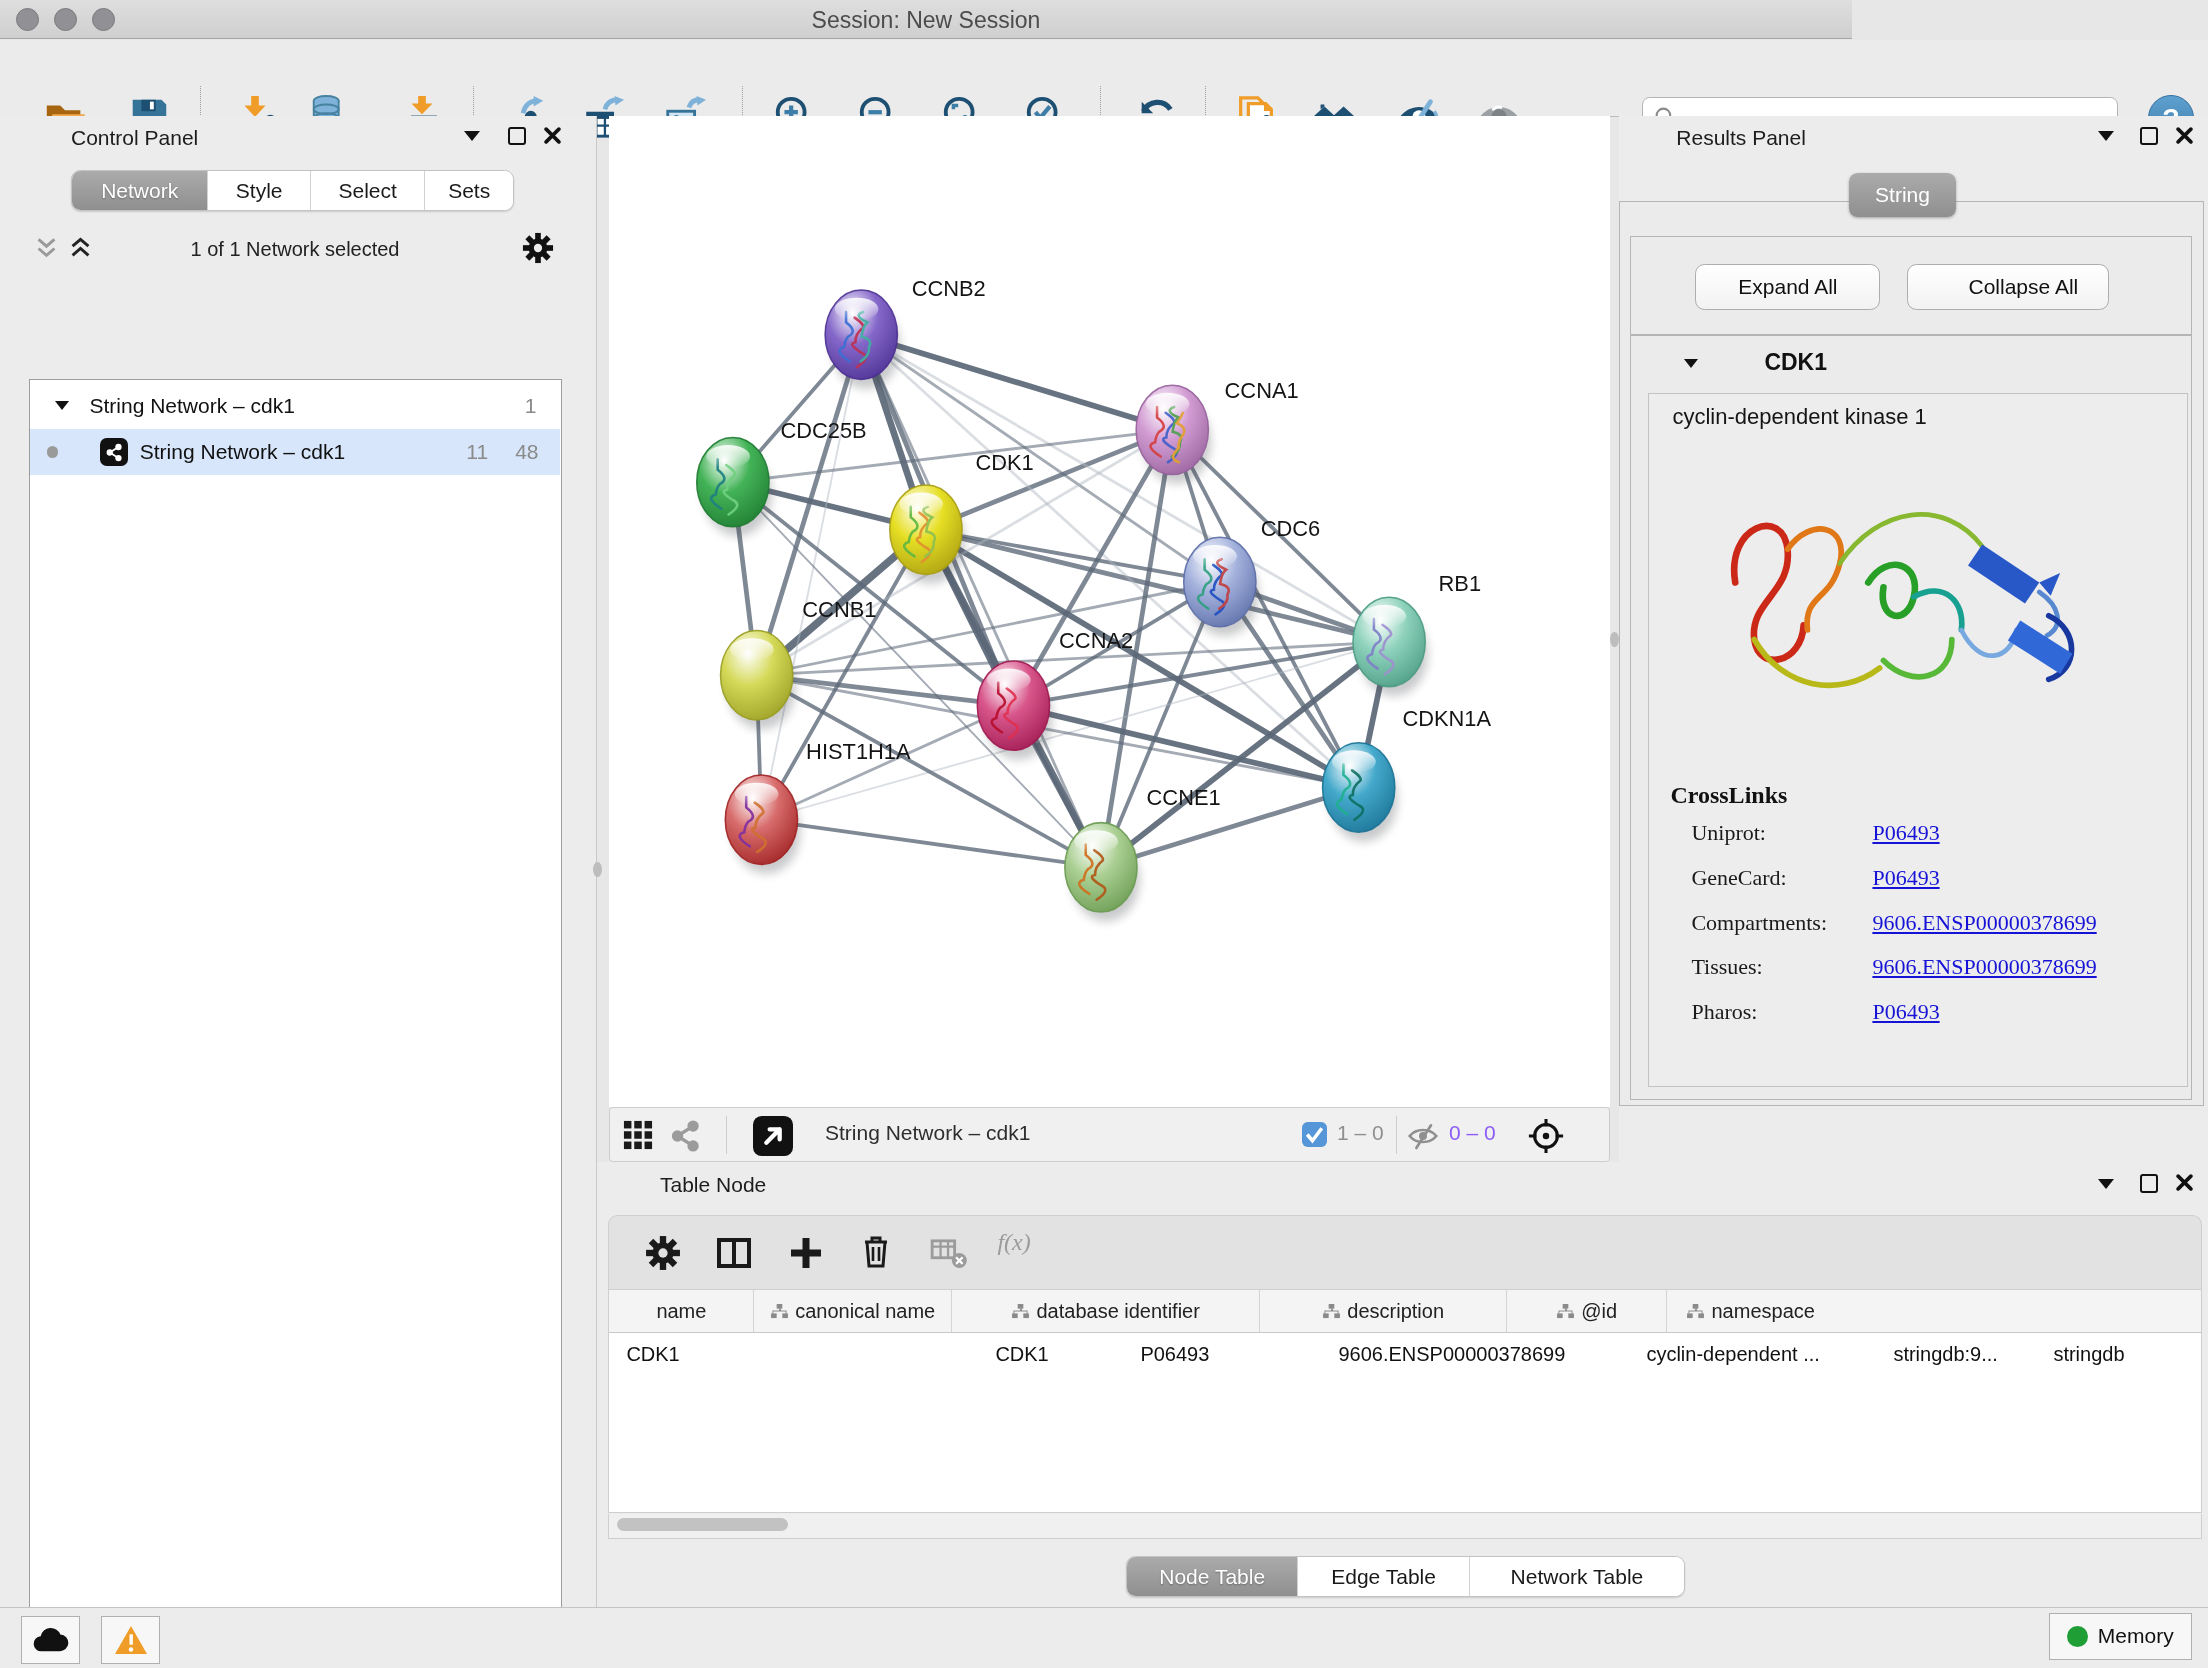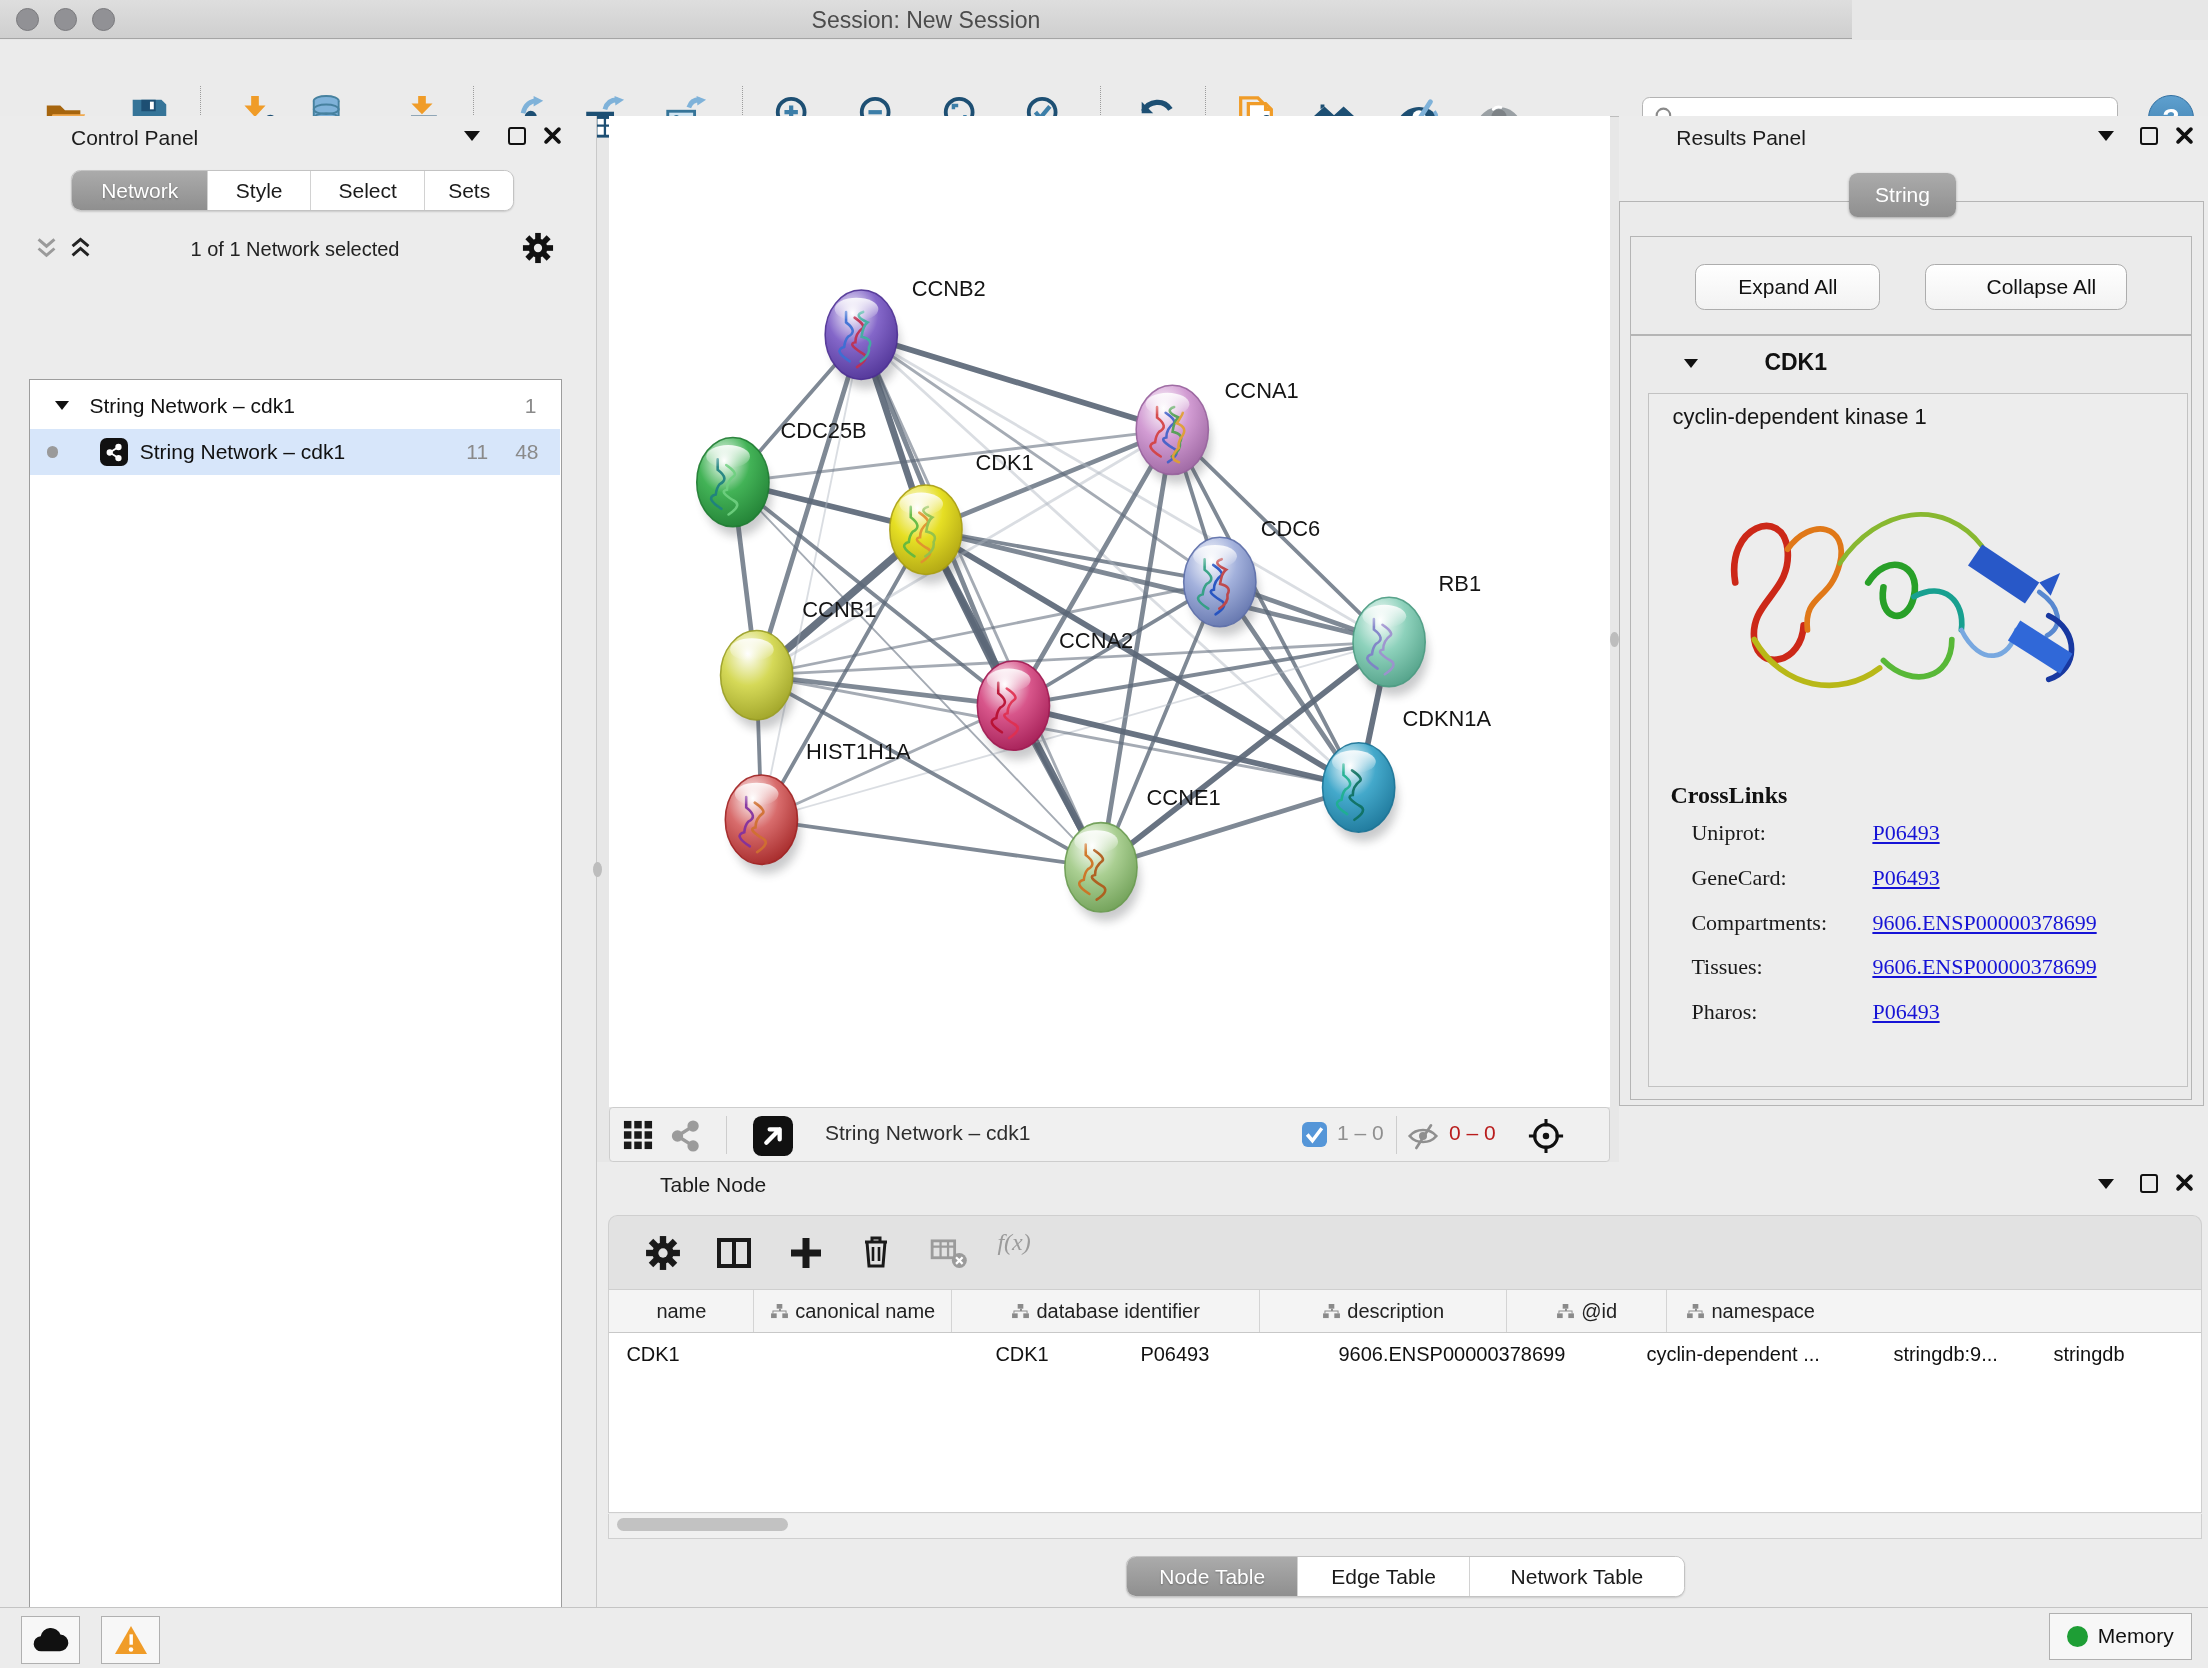--- a/index.html
+++ b/index.html
@@ -573,21 +573,21 @@
     <svg viewBox="0 0 24 24" width="25" height="25">
         <path d="M5 12l5 6 9-12" stroke="#fff" stroke-width="3.4" fill="none"></path>
       </svg></div>
   <div class="abs" style="left:727px;top:13.3px;font-size:21px;color:#8f8f8f;">1 – 0</div>
   <div class="abs" style="left:786px;top:7.6px;height:38px;border-left:1.4px solid #cdcdcd;"></div>
   <svg class="abs" style="left:797px;top:12.4px;" width="32" height="32" viewBox="0 0 48 48">
       <path d="M4 24C14 12 34 12 44 24 34 36 14 36 4 24z" fill="none" stroke="#8f8f8f" stroke-width="4"></path>
       <circle cx="24" cy="24" r="6" fill="#8f8f8f"></circle>
       <path d="M36 8L14 42" stroke="#8f8f8f" stroke-width="4" stroke-linecap="round"></path>
     </svg>
-  <div class="abs" style="left:839px;top:13.3px;font-size:21px;color:#b91c1c;">0 – 0</div>
+  <div class="abs" style="left:839px;top:13.3px;font-size:21px;color:#8b5cf6;">0 – 0</div>
   <svg class="abs" style="left:917px;top:8.6px;" width="38" height="38" viewBox="0 0 40 40">
       <circle cx="20" cy="20" r="12" fill="none" stroke="#111" stroke-width="3.2"></circle>
       <path d="M20 2v8M20 30v8M2 20h8M30 20h8" stroke="#111" stroke-width="3.2"></path>
       <circle cx="20" cy="20" r="3.4" fill="#111"></circle>
     </svg>
 </div>
 
 <div class="abs dot-handle" style="left:593px;top:862px;width:8.6px;height:15px;"></div>
 <div class="abs dot-handle" style="left:1610px;top:632px;width:8.6px;height:15px;"></div>
 <div class="abs dot-handle" style="left:1415px;top:1166px;width:15px;height:8.6px;"></div>
@@ -598,21 +598,21 @@
   <span class="abs icon-float" style="left:521px;top:10.5px;"></span>
   <svg class="abs" style="left:557px;top:10.5px;" width="17" height="17" viewBox="0 0 16 16">
       <path d="M2 2L14 14M14 2L2 14" stroke="#111" stroke-width="3.4" stroke-linecap="round"></path>
     </svg>
 
   <div class="abs rp-box" style="left:0;top:85px;width:585px;height:905px;"></div>
   <div class="abs" style="left:230px;top:57px;width:107px;height:44px;background:linear-gradient(#ababab,#8f8f8f);border-radius:8.6px;color:#fff;font-size:21px;text-align:center;line-height:44px;box-shadow:0 1px 2.9px rgba(0,0,0,.3);">String</div>
 
   <div class="abs rp-box" style="left:11.4px;top:120px;width:562px;height:99px;background:#ebebeb;">
     <div class="abs rbtn" style="left:64px;top:27px;width:185px;height:46px;line-height:44px;">Expand All</div>
-    <div class="abs rbtn" style="left:294px;top:27px;width:202px;height:46px;line-height:44px;padding-left:30px;">Collapse All</div>
+    <div class="abs rbtn" style="left:276px;top:27px;width:202px;height:46px;line-height:44px;padding-left:30px;">Collapse All</div>
   </div>
 
   <div class="abs rp-box" style="left:11.4px;top:219px;width:562px;height:765px;">
     <span class="abs tri-down sm" style="left:53px;top:23px;"></span>
     <div class="abs" style="left:133px;top:13.3px;font-size:23px;font-weight:bold;color:#111;">CDK1</div>
     <div class="abs" style="left:17px;top:57px;width:540px;height:694px;border:1.4px solid #c2c2c2;background:#ededed;box-sizing:border-box;">
       <div class="abs" style="left:23px;top:9.5px;font-size:22px;color:#151515;">cyclin-dependent kinase 1</div>
 
       <svg class="abs" style="left:48px;top:46px;" width="409" height="323" viewBox="0 0 430 340">
         <g fill="none" stroke-linecap="round">

